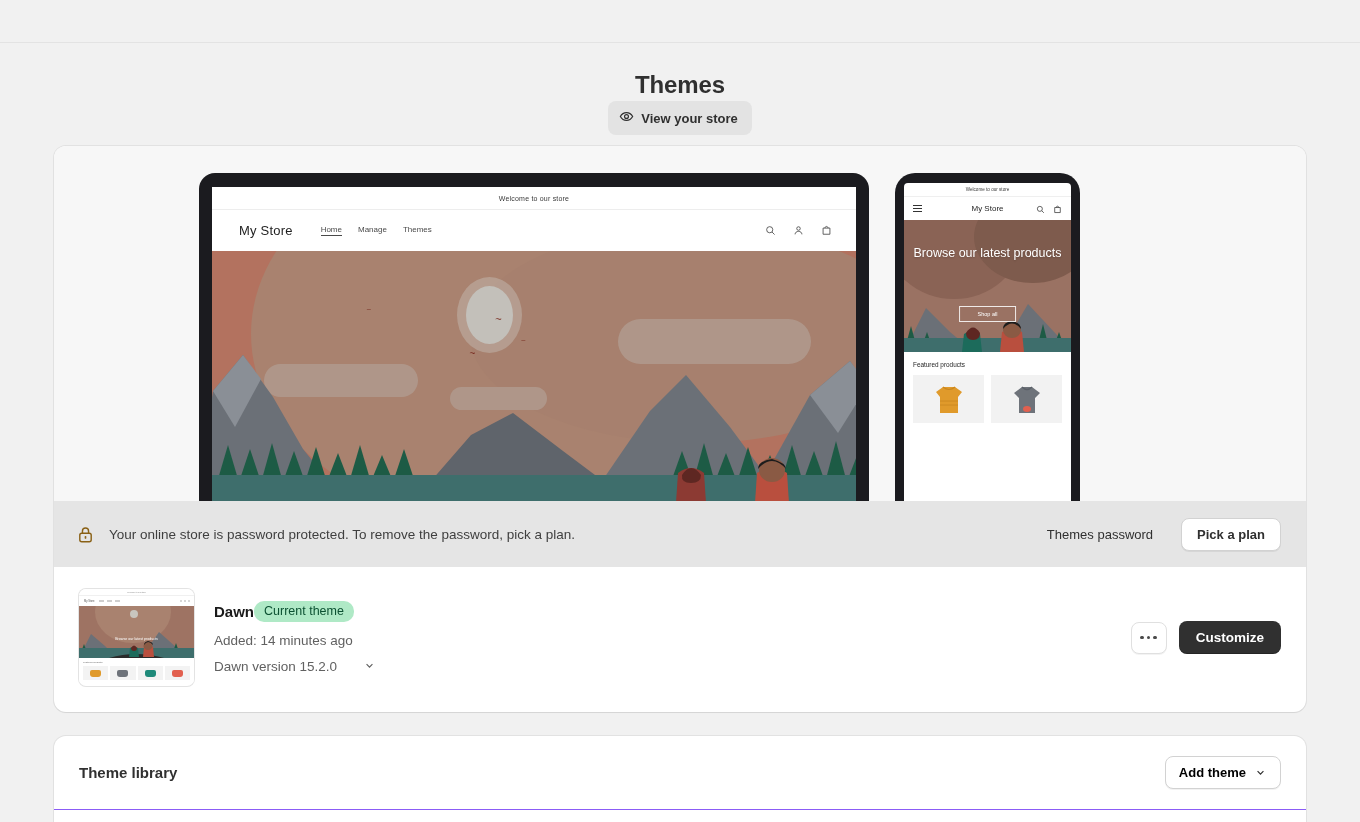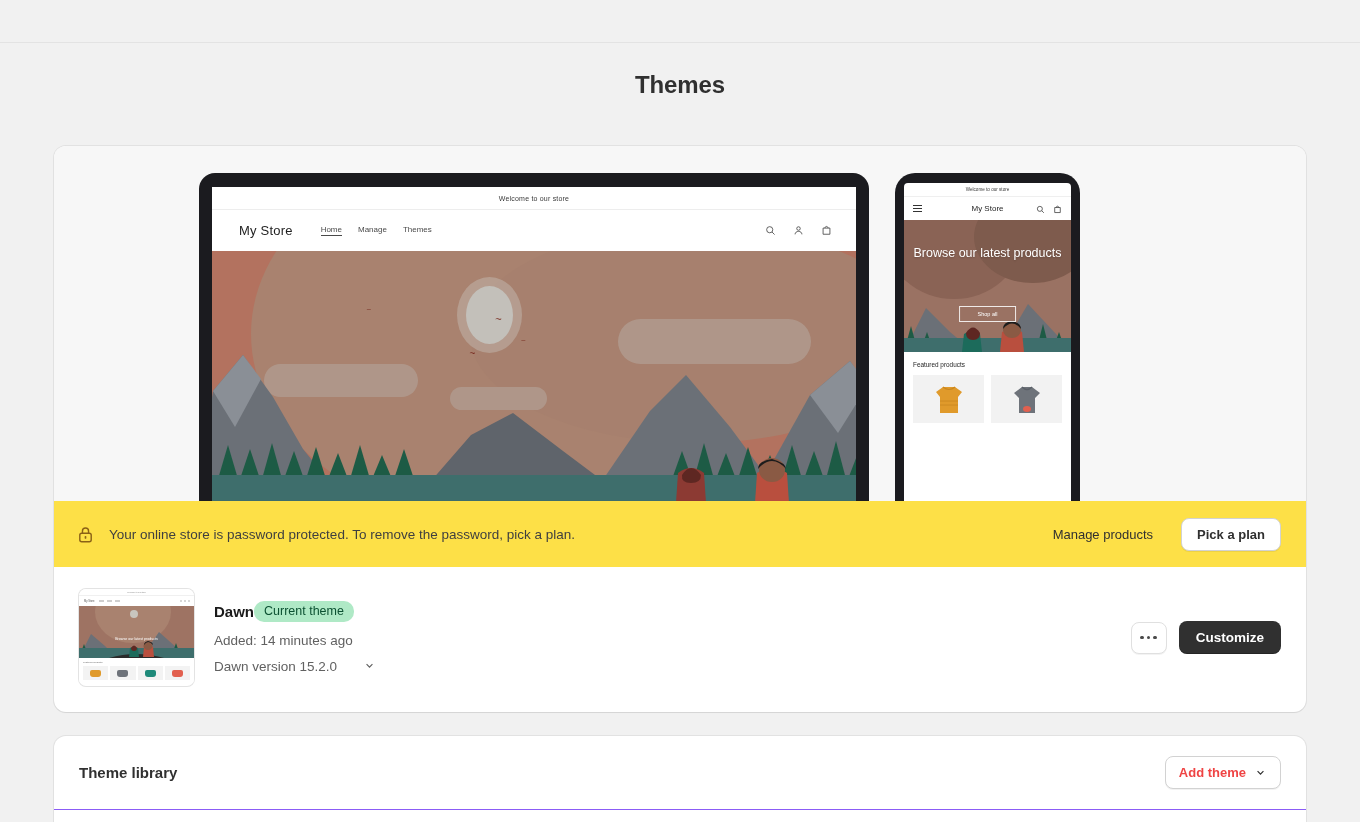--- a/index.html
+++ b/index.html
@@ -105,21 +105,21 @@
                      border: 1px solid rgba(255,255,255,.85); color: #fff; font-size: 5.5px;
                      padding: 4px 18px; z-index: 4; }
   .p-feat { padding: 9px; flex: 1; background: #fff; }
   .p-feat-title { font-size: 6.4px; color: #1F1F1F; margin-bottom: 7px; }
   .p-prods { display: flex; gap: 7px; }
   .p-prod { flex: 1; height: 48px; background: #F2F2F2; display: flex;
             align-items: center; justify-content: center; }
 
   
   .pw-banner {
-    background: #fde047; display: flex; align-items: center;
+    background: #e5e5e5; display: flex; align-items: center;
     padding: 0 25px 0 22px; height: 66px; gap: 14px;
   }
   .pw-icon { flex: none; display: flex; align-items: center; color: #8A6116; }
   .pw-text { font-size: 13.5px; color: #3F3F3F; flex: 1; }
   .pw-manage {
     font-size: 13px; color: #303030; font-weight: 500; cursor: pointer;
     margin-right: 14px; white-space: nowrap;
   }
   .pick-plan {
     background: #fff; border: 1px solid #D2D2D2; border-radius: 8px;
@@ -181,36 +181,45 @@
   
   #library-card { margin-top: 24px; }
   .lib-head {
     display: flex; align-items: center; justify-content: space-between;
     padding: 20px 25px; border-bottom: 1px solid #8b5cf6;
   }
   .lib-title { font-size: 15px; font-weight: 700; color: #303030; }
   .add-theme-btn {
     display: inline-flex; align-items: center; gap: 8px;
     background: #fff; border: 1px solid #D2D2D2; border-radius: 8px;
-    padding: 8px 13px; font-size: 13px; font-weight: 600; color: #ef4444;
+    padding: 8px 13px; font-size: 13px; font-weight: 600; color: #000000;
     cursor: pointer; font-family: inherit; box-shadow: 0 1px 0 rgba(26,26,26,.06);
   }
   .lib-body { height: 40px; }
 
   .chev { display: block; }
 </style>
 </head>
 <body>
 
 <div class="topbar"></div>
 
 <div class="page">
 
   <div class="page-header">
     <h1 class="page-title">Themes</h1>
+    <button class="view-store-btn">
+      <span>
+        <svg width="15" height="15" viewBox="0 0 20 20" fill="none" stroke="#303030" stroke-width="1.6">
+          <path d="M1.8 10S4.7 4.8 10 4.8 18.2 10 18.2 10 15.3 15.2 10 15.2 1.8 10 1.8 10Z"></path>
+          <circle cx="10" cy="10" r="2.6"></circle>
+        </svg>
+      </span>
+      <span>View your store</span>
+    </button>
   </div>
 
   <div class="card" id="theme-card">
 
     <div class="preview-area">
 
       <div class="laptop">
         <div class="laptop-screen">
           <div class="ann-bar">Welcome to our store</div>
           <div class="store-nav">
@@ -378,21 +387,21 @@
     <div class="pw-banner">
       <span class="pw-icon">
         <svg width="19" height="19" viewBox="0 0 20 20" fill="none" stroke="#8A6116" stroke-width="1.5">
           <rect x="4" y="8.6" width="12" height="9" rx="2"></rect>
           <path d="M6.8 8.6V6.4a3.2 3.2 0 0 1 6.4 0v2.2"></path>
           <circle cx="10" cy="12.6" r="1" fill="#8A6116" stroke="none"></circle>
           <path d="M10 13.2v1.4"></path>
         </svg>
       </span>
       <span class="pw-text">Your online store is password protected. To remove the password, pick a plan.</span>
-      <span class="pw-manage">Manage products</span>
+      <span class="pw-manage">Themes password</span>
       <button class="pick-plan">Pick a plan</button>
     </div>
 
     <div class="theme-row">
 
       <div class="thumb">
         <div class="t-ann">
           <span>Welcome to our store</span>
         </div>
         <div class="t-nav">

